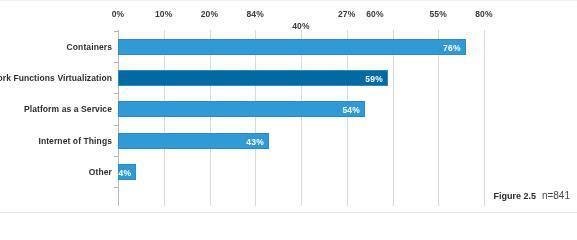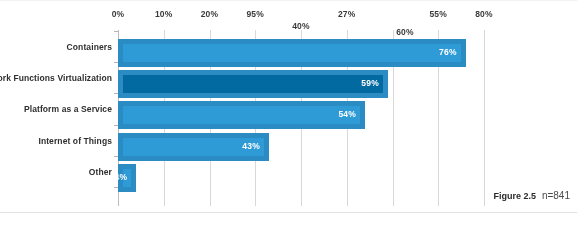--- a/index.html
+++ b/index.html
@@ -87,23 +87,23 @@
   
   .row {
     position: absolute;
     left: 0;
     height: 16px;
   }
   .bar {
     position: absolute;
     left: 0;
     top: 0;
-    height: 28px;
+    height: 16px;
     background: #2e9bd6;
-    border: 5px solid #0c4a6e;
+    border: 1px solid #0c4a6e;
     box-sizing: border-box;
   }
   .bar-value {
     position: absolute;
     right: 4px;
     top: 0;
     line-height: 16px;
     font-size: 8.5px;
     font-weight: bold;
     color: #ffffff;
@@ -146,24 +146,24 @@
 <body>
 
 <div id="figure">
 
   <div class="top-rule"></div>
 
   <div id="xticks">
       <div class="xtick" style="left: 118px;">0%</div>
       <div class="xtick" style="left: 163.75px;">10%</div>
       <div class="xtick" style="left: 209.5px;">20%</div>
-      <div class="xtick" style="left: 255.25px;">95%</div>
+      <div class="xtick" style="left: 255.25px;">84%</div>
       <div class="xtick" style="left: 301px; margin-top: 12px;">40%</div>
       <div class="xtick" style="left: 346.75px;">27%</div>
-      <div class="xtick" style="left: 405px; margin-top: 18px;">60%</div>
+      <div class="xtick" style="left: 375px;">60%</div>
       <div class="xtick" style="left: 438.25px;">55%</div>
       <div class="xtick" style="left: 484px;">80%</div>
     </div>
 
   <div id="yticks">
       <div class="ytick" style="top: 31px;"></div>
       <div class="ytick" style="top: 62.2px;"></div>
       <div class="ytick" style="top: 93.4px;"></div>
       <div class="ytick" style="top: 124.6px;"></div>
       <div class="ytick" style="top: 155.8px;"></div>

